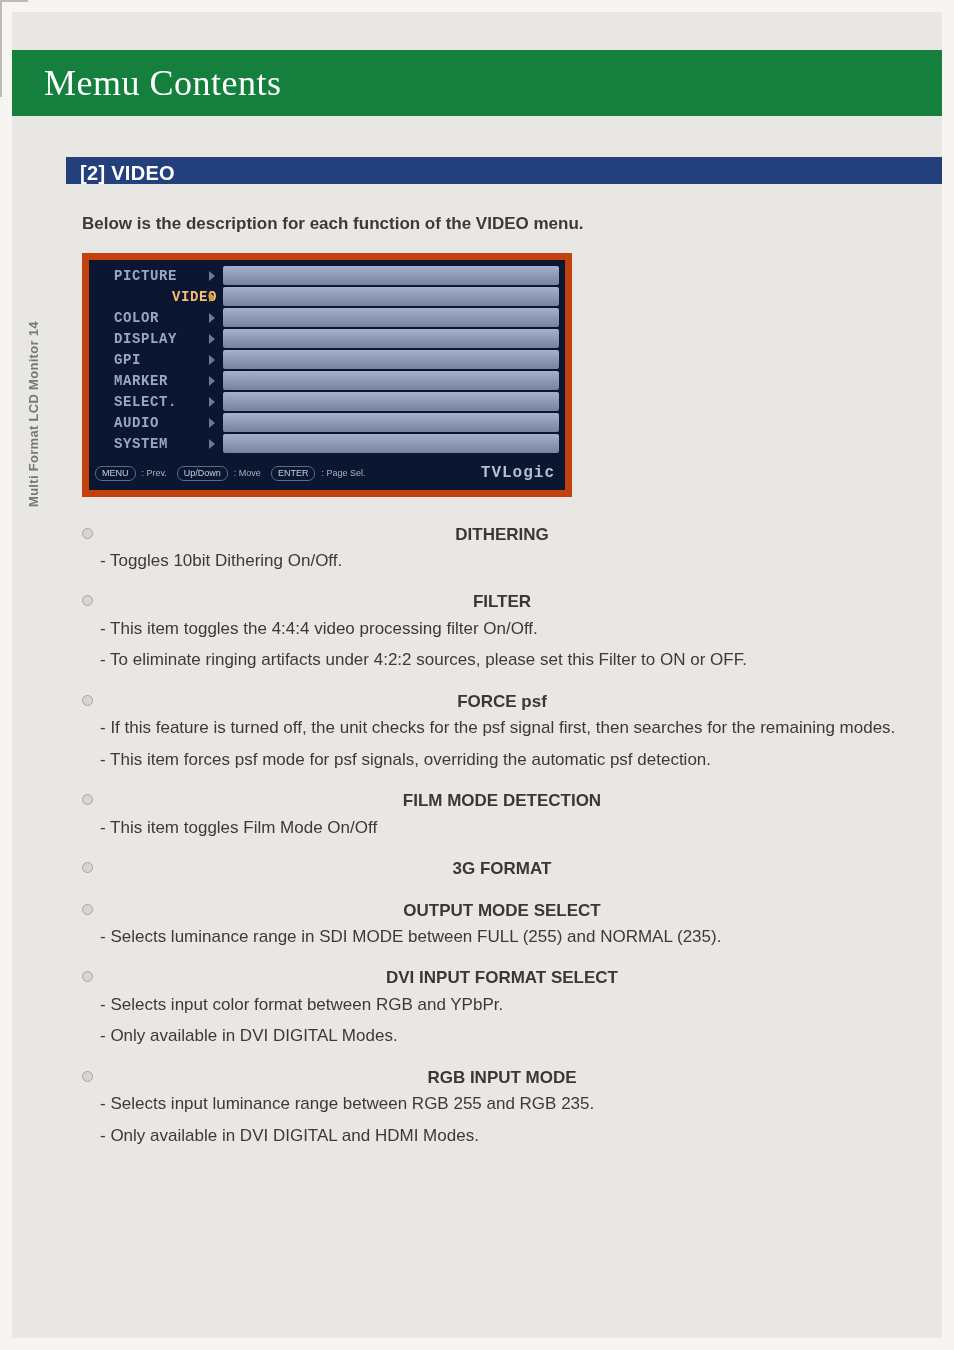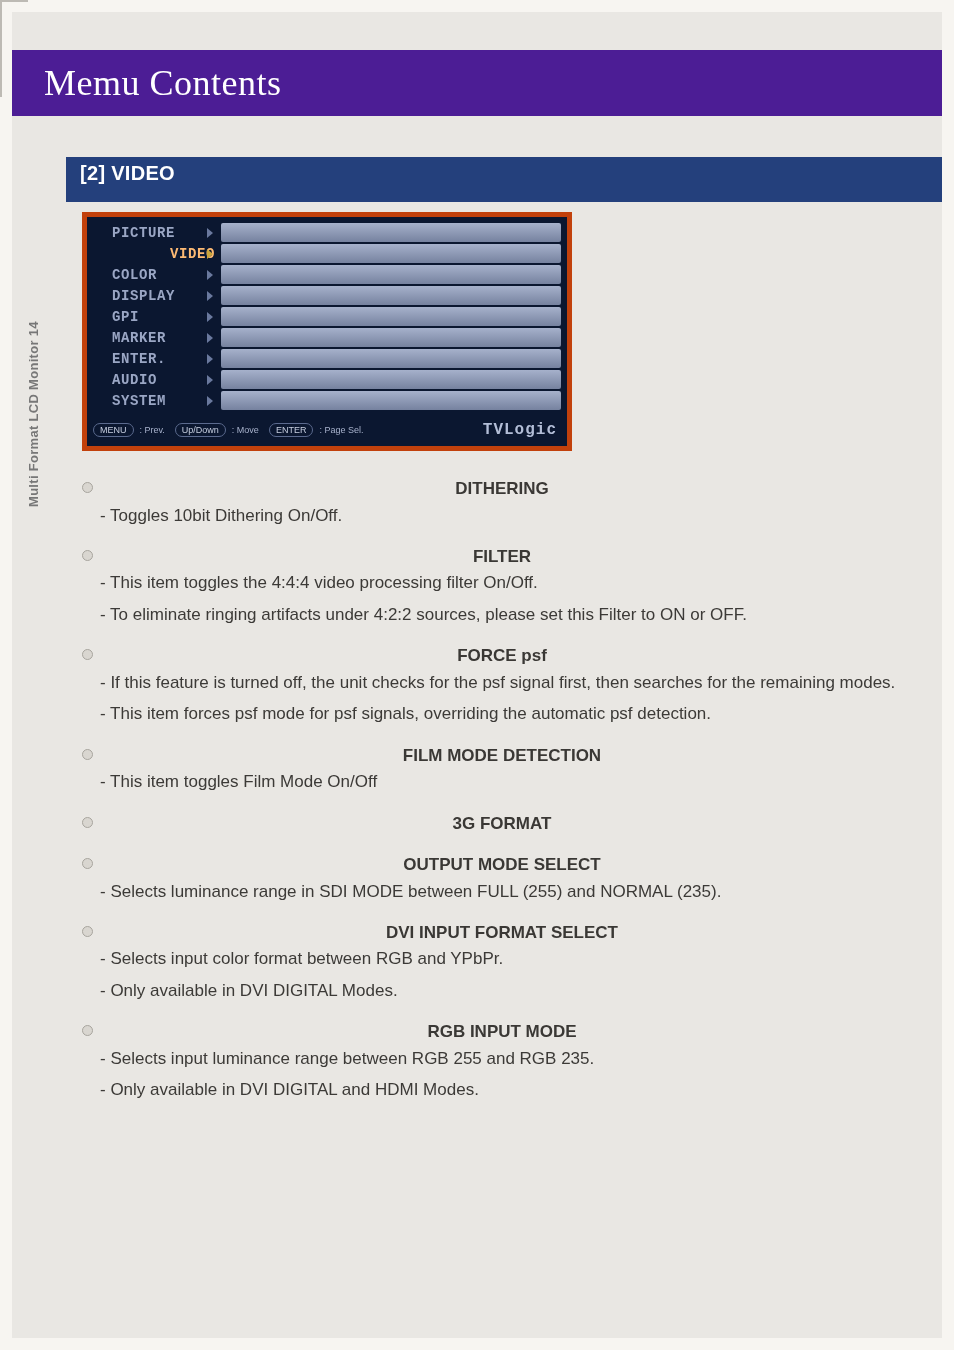--- a/index.html
+++ b/index.html
@@ -2,33 +2,33 @@
 <html><head>
 <meta charset="utf-8">
 <style>
   * { box-sizing: border-box; margin: 0; padding: 0; }
   html, body { width: 954px; height: 1350px; }
   body { font-family: "Segoe UI", "Myriad Pro", Arial, sans-serif; background: #f7f5f1; position: relative; }
 
   .inner { position: absolute; top: 12px; left: 12px; right: 12px; bottom: 12px; background: #e9e7e3; }
   .inner::before { content:""; position:absolute; top:-12px; left:-12px; width:26px; height:95px; border-top:2px solid #bdbab4; border-left:2px solid #bdbab4; }
 
-  .title-bar { position: absolute; top: 38px; left: 0; right: 0; height: 66px; background: #4c1d95; color: #fff; }
+  .title-bar { position: absolute; top: 38px; left: 0; right: 0; height: 66px; background: #15803d; color: #fff; }
   .title-bar h1 { font-family: Georgia, "Times New Roman", serif; font-weight: 500; font-size: 36px; padding: 12px 0 0 32px; letter-spacing: 0.5px; }
 
-  .section-bar { position: absolute; top: 145px; left: 54px; right: 0; height: 45px; background: #24407c; }
+  .section-bar { position: absolute; top: 145px; left: 54px; right: 0; height: 27px; background: #24407c; }
   .section-bar span { display: inline-block; color: #fff; font-weight: 700; font-size: 20px; padding: 5px 0 0 14px; font-family: Arial, sans-serif; letter-spacing: 0.3px; }
 
   .sidebar-label { position: absolute; left: 14px; top: 495px; transform: rotate(-90deg); transform-origin: left top; color: #777; font-weight: 600; font-size: 13px; letter-spacing: 0.3px; }
 
   .content { position: absolute; top: 200px; left: 70px; right: 36px; color: #3c3a37; font-size: 17px; line-height: 1.38; }
 
   .intro { font-weight: 700; margin-bottom: 18px; }
 
-  .osd { width: 490px; background: #0b1730; border: 5px solid #c2410c; margin-bottom: 26px; }
+  .osd { width: 490px; background: #0b1730; border: 7px solid #c2410c; margin-bottom: 26px; }
   .osd-body { display: flex; }
   .osd-menu { width: 128px; padding: 6px 0 4px 0; }
   .osd-item { position: relative; display: flex; align-items: center; height: 21px; padding-left: 6px; font-family: "Courier New", monospace; font-weight: 700; font-size: 14px; color: #9aa6c4; letter-spacing: 0.6px; }
   .osd-item .ic { width: 15px; height: 14px; display: inline-block; margin-right: 4px; }
   .osd-item.sel { color: #fdba74; justify-content: flex-end; }
   .osd-item.sel::after { content:""; position:absolute; right:2px; top:5px; width:0; height:0; border-top:5px solid transparent; border-bottom:5px solid transparent; border-left:6px solid #c9a43b; }
   .osd-item:not(.sel)::after { content:""; position:absolute; right:2px; top:5px; width:0; height:0; border-top:5px solid transparent; border-bottom:5px solid transparent; border-left:6px solid #6a799e; }
   .osd-rows { flex: 1; padding: 6px 6px 4px 6px; display: flex; flex-direction: column; gap: 2px; }
   .osd-row { height: 19px; background: linear-gradient(#a6b1cb,#76829f); border-radius: 2px; }
   .osd-footer { display: flex; align-items: center; justify-content: flex-start; padding: 3px 6px 5px 6px; gap: 6px; }
@@ -53,20 +53,21 @@
   </div>
 
   <div class="section-bar">
     <span>[2] VIDEO</span>
   </div>
 
   <div class="sidebar-label">Multi Format LCD Monitor 14</div>
 
   <div class="content">
 
+    <p class="intro">Below is the description for each function of the VIDEO menu.</p>
 
     <div class="osd">
       <div class="osd-body">
         <div class="osd-menu">
           <div class="osd-item">
               <span class="ic"></span>
               <span>PICTURE</span>
             </div>
           <div class="osd-item sel">
               <span class="ic"></span>
@@ -83,21 +84,21 @@
           <div class="osd-item">
               <span class="ic"></span>
               <span>GPI</span>
             </div>
           <div class="osd-item">
               <span class="ic"></span>
               <span>MARKER</span>
             </div>
           <div class="osd-item">
               <span class="ic"></span>
-              <span>ENTER.</span>
+              <span>SELECT.</span>
             </div>
           <div class="osd-item">
               <span class="ic"></span>
               <span>AUDIO</span>
             </div>
           <div class="osd-item">
               <span class="ic"></span>
               <span>SYSTEM</span>
             </div>
         </div>

